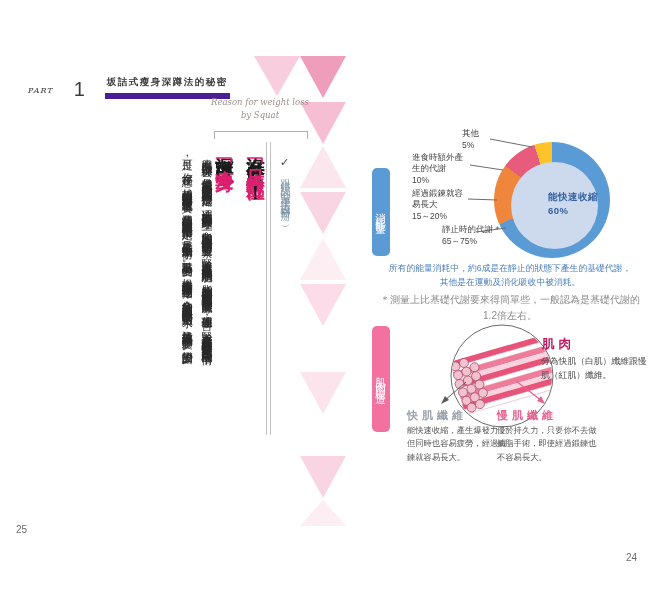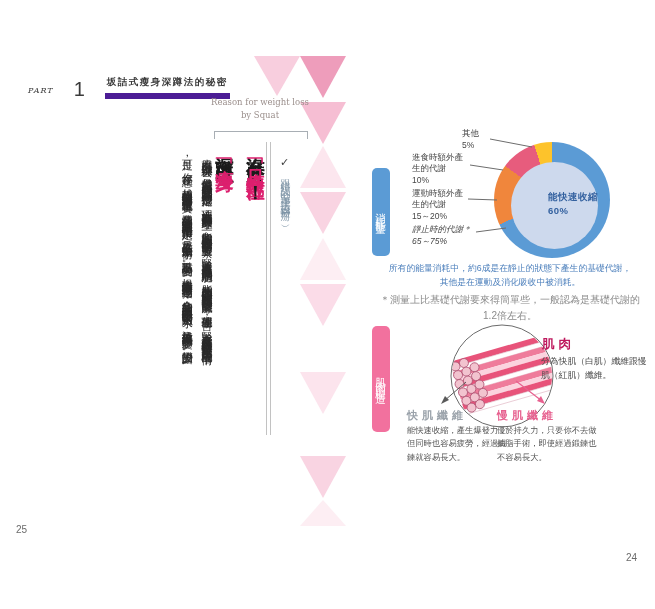--- a/index.html
+++ b/index.html
@@ -8,21 +8,21 @@
   .abs{position:absolute;}
 
   
   .part-header{left:28px;top:76px;display:flex;align-items:flex-end;gap:20px;color:#3a3a3a;}
   .part-word{font-family:"DejaVu Serif",serif;font-style:italic;font-size:8px;letter-spacing:1px;padding-bottom:4px;}
   .part-num{font-size:20px;font-weight:400;line-height:1;}
   .part-title{font-size:9.5px;font-weight:bold;letter-spacing:1.5px;border-bottom:6px solid #4c1d95;padding:0 2px 4px 2px;}
 
   
   .tagline{left:208px;top:96px;width:104px;text-align:center;
-           font-family:"DejaVu Serif",serif;font-size:8.5px;color:#9b8f8c;line-height:1.55;}
+           font-family:"DejaVu Serif",serif;font-style:italic;font-size:8.5px;color:#9b8f8c;line-height:1.55;}
   .bracket{left:214px;top:131px;width:92px;height:7px;border-top:1px solid #a8aeb4;
            border-left:1px solid #a8aeb4;border-right:1px solid #a8aeb4;}
 
   
   .kicker{left:278px;top:156px;height:250px;writing-mode:vertical-rl;
           font-size:10px;letter-spacing:3.5px;color:#7e94a6;}
   .kicker .check{text-orientation:upright;color:#3d3d3d;font-size:11px;letter-spacing:2px;}
 
   .double-line{left:266px;top:142px;height:293px;width:3px;
                border-left:1px solid #c2c2c2;border-right:1px solid #c2c2c2;}
@@ -137,24 +137,24 @@
 
 <div class="abs callout" style="left:462px;top:128px;width:34px;">
   <div class="cl-label">其他</div>
   <div class="cl-value">5%</div>
 </div>
 <div class="abs callout" style="left:412px;top:152px;width:52px;">
   <div class="cl-label">進食時額外產生的代謝</div>
   <div class="cl-value">10%</div>
 </div>
 <div class="abs callout" style="left:412px;top:188px;width:52px;">
-  <div class="cl-label">運動時額外產生的代謝</div>
+  <div class="cl-label">經過鍛鍊就容易長大</div>
   <div class="cl-value">15～20%</div>
 </div>
-<div class="abs callout" style="left:412px;top:224px;width:72px;font-style:italic;">
+<div class="abs callout" style="left:442px;top:224px;width:72px;">
   <div class="cl-label">靜止時的代謝＊</div>
   <div class="cl-value">65～75%</div>
 </div>
 
 <div class="abs pie-caption">
   <div>所有的能量消耗中，約6成是在靜止的狀態下產生的基礎代謝，</div>
   <div>其他是在運動及消化吸收中被消耗。</div>
   <div class="pie-note">＊測量上比基礎代謝要來得簡單些，一般認為是基礎代謝的1.2倍左右。</div>
 </div>
 

